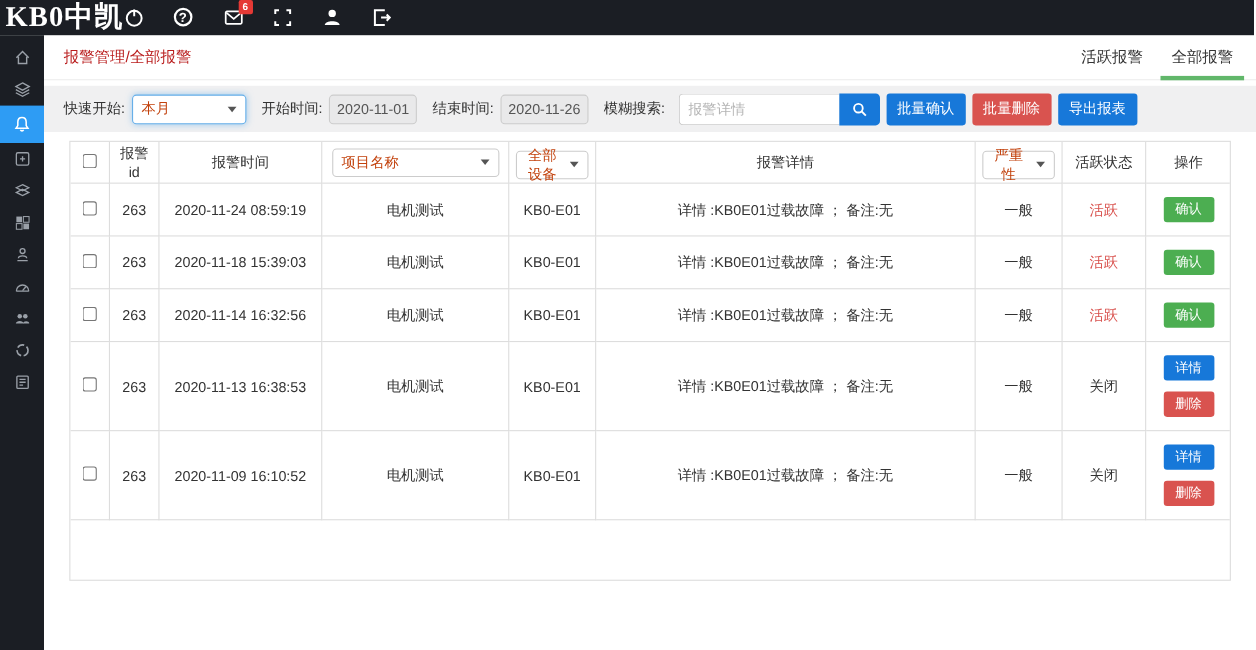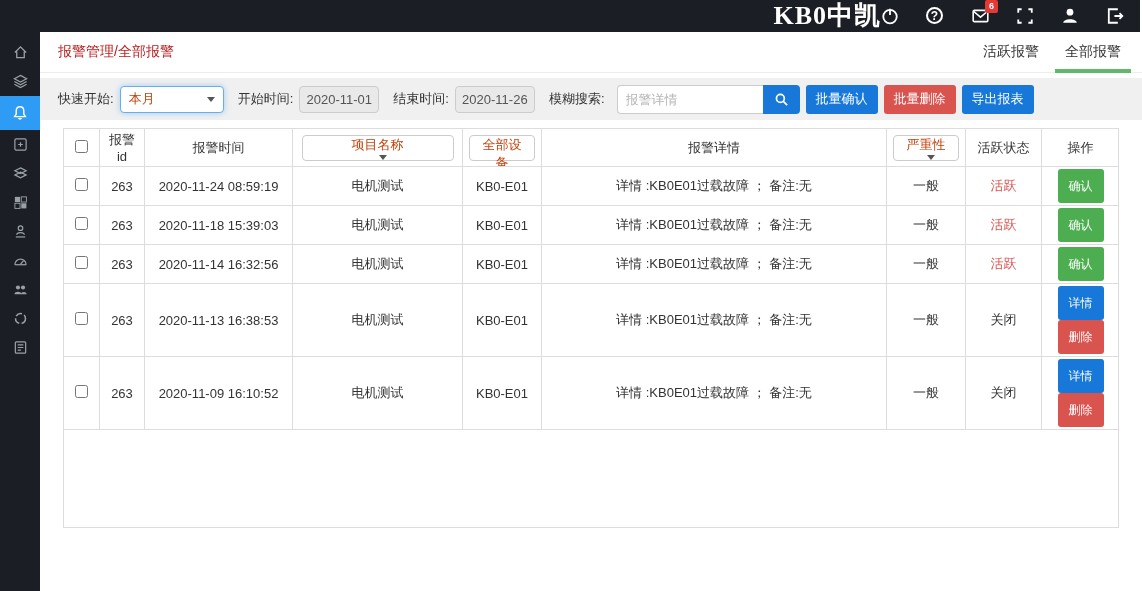--- a/index.html
+++ b/index.html
@@ -6,21 +6,21 @@
   html,body { margin:0; padding:0; }
   body {
     width:1142px; height:591px; overflow:hidden; position:relative;
     font-family:"Liberation Sans", sans-serif; background:#fff; color:#333;
   }
   svg { display:block; }
 
   
   .navbar {
     position:absolute; top:0; left:0; right:2px; height:32px; background:#1b1e24;
-    display:flex; align-items:center; justify-content:flex-end; z-index:6;
+    display:flex; align-items:center; justify-content:flex-start; z-index:6;
   }
   .logo {
     font-family:"Liberation Serif", serif; font-weight:600; color:#fff;
     font-size:26px; line-height:30px; padding-left:5px; letter-spacing:1px; white-space:nowrap;
   }
   .nav-icons { display:flex; align-items:center; gap:27px; padding-right:16px; }
   .nav-icon { position:relative; width:18px; height:18px; color:#fff; cursor:pointer; }
   .badge {
     position:absolute; top:-7px; right:-9px; background:#e53935; color:#fff;
     font-size:9px; font-weight:bold; line-height:1; padding:2px 4px; border-radius:2px;
@@ -79,27 +79,27 @@
   .btn-primary { background:#1778d9; }
   .btn-danger  { background:#d9534f; }
 
   
   .table-wrap { margin:8px 23px 0 23px; border:1px solid #ddd; height:400px; overflow:hidden; background:#fff; }
   table { border-collapse:separate; border-spacing:0; width:100%; table-layout:fixed; font-size:13px; color:#333; }
   th, td { border-right:1px solid #ddd; border-bottom:1px solid #ddd; text-align:center; padding:2px 4px; overflow:hidden; vertical-align:middle; }
   th:last-child, td:last-child { border-right:none; }
   thead th { height:30px; font-weight:400; }
   tbody tr.short { height:30px; }
-  .hsel { margin:0 auto; height:26px;flex-direction:column; }
+  .hsel { margin:0 auto; height:26px; }
   .hsel-project { width:152px; }
   .hsel-small { width:66px; }
   .status-active { color:#d9534f; }
   .status-closed { color:#333; }
   .btn-xs {
-    display:block; margin:0 auto; min-width:46px; height:34px; line-height:17px;
+    display:block; margin:10px auto; min-width:46px; height:23px; line-height:17px;
     border:none; border-radius:3px; color:#fff; font-size:12px; padding:0 8px; font-family:inherit; cursor:pointer;
   }
   .btn-success { background:#4cae51; }
   .btn-xs.btn-primary { background:#1778d9; }
   .btn-xs.btn-danger { background:#d9534f; }
   input[type=checkbox] { margin:0; }
 
   .summary { margin:13px 23px 0 18px; font-size:13px; color:#666; }
 </style>
 </head>

